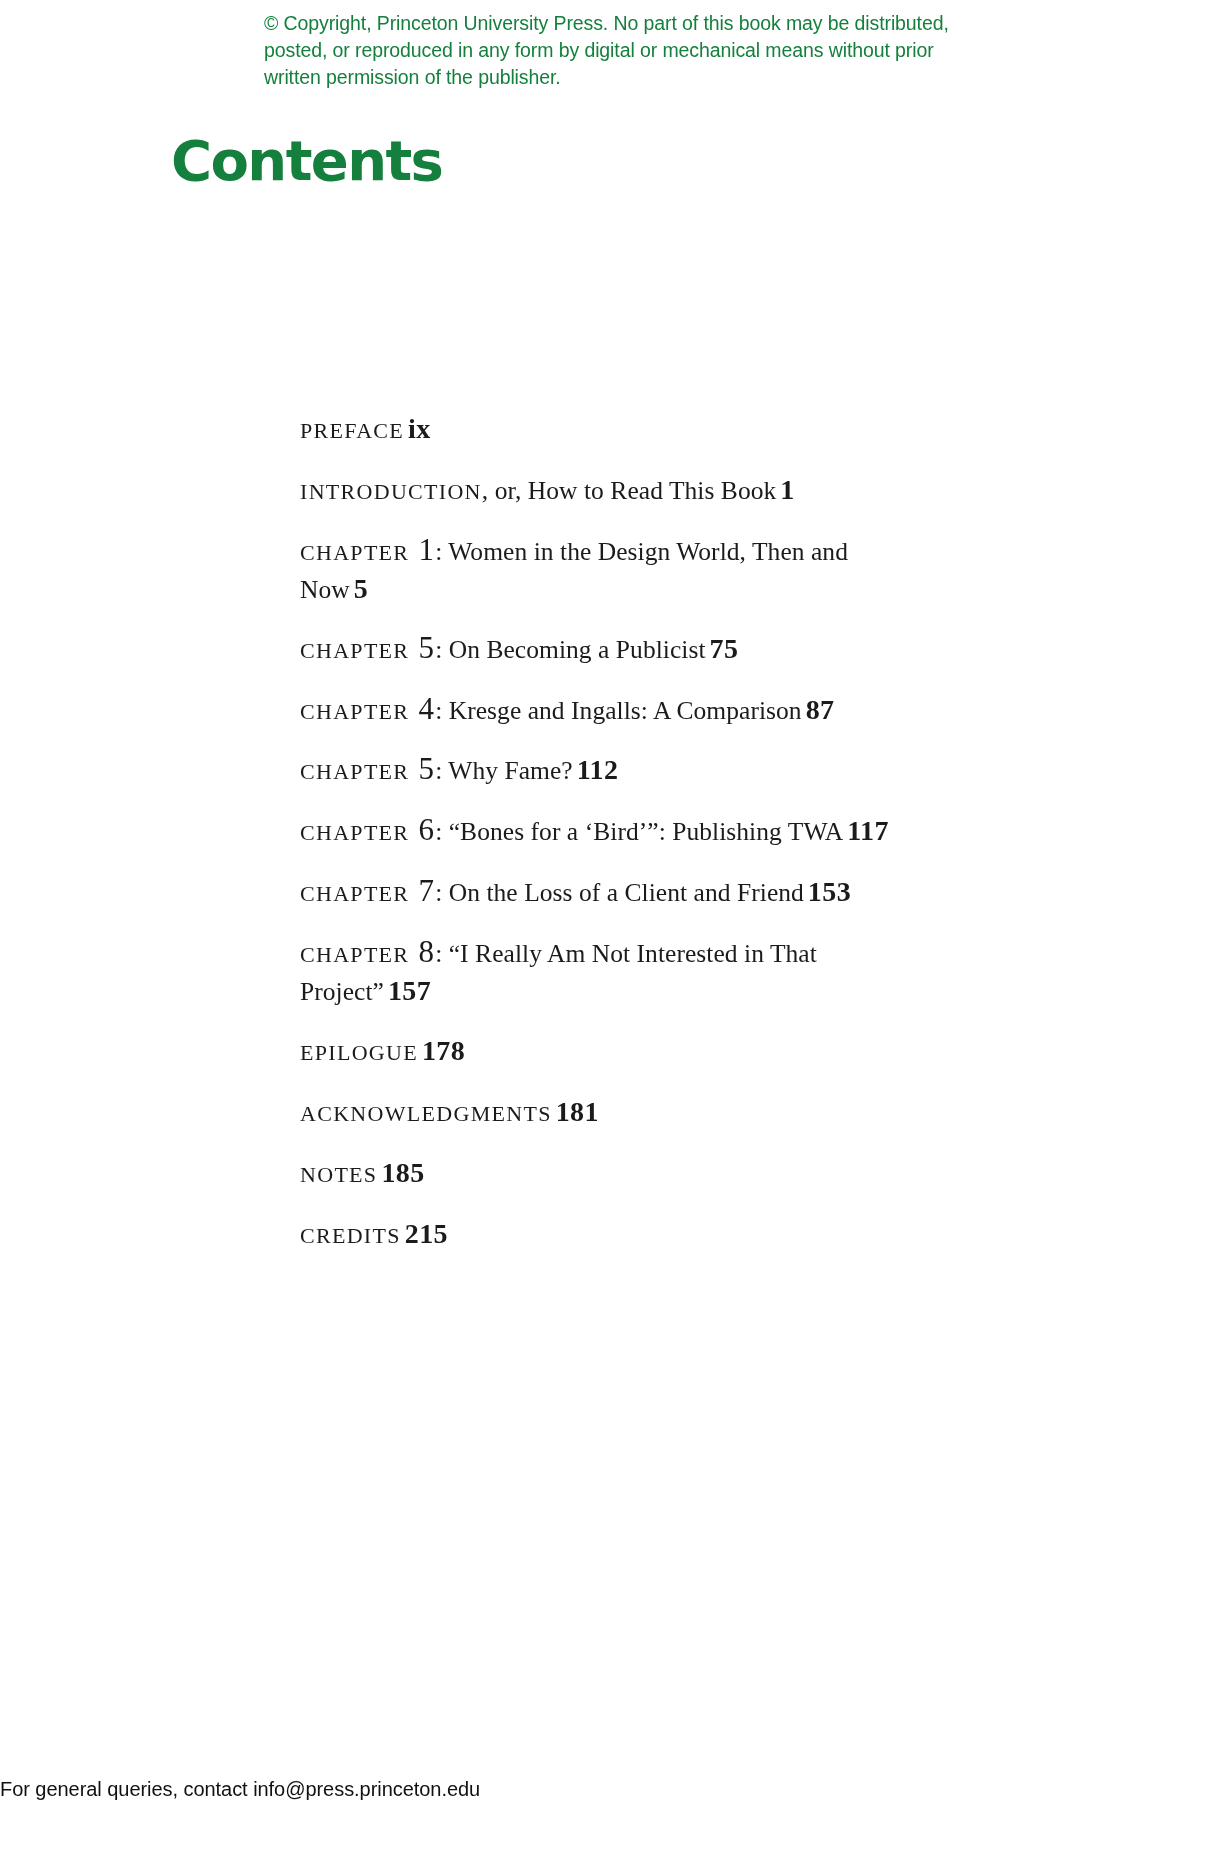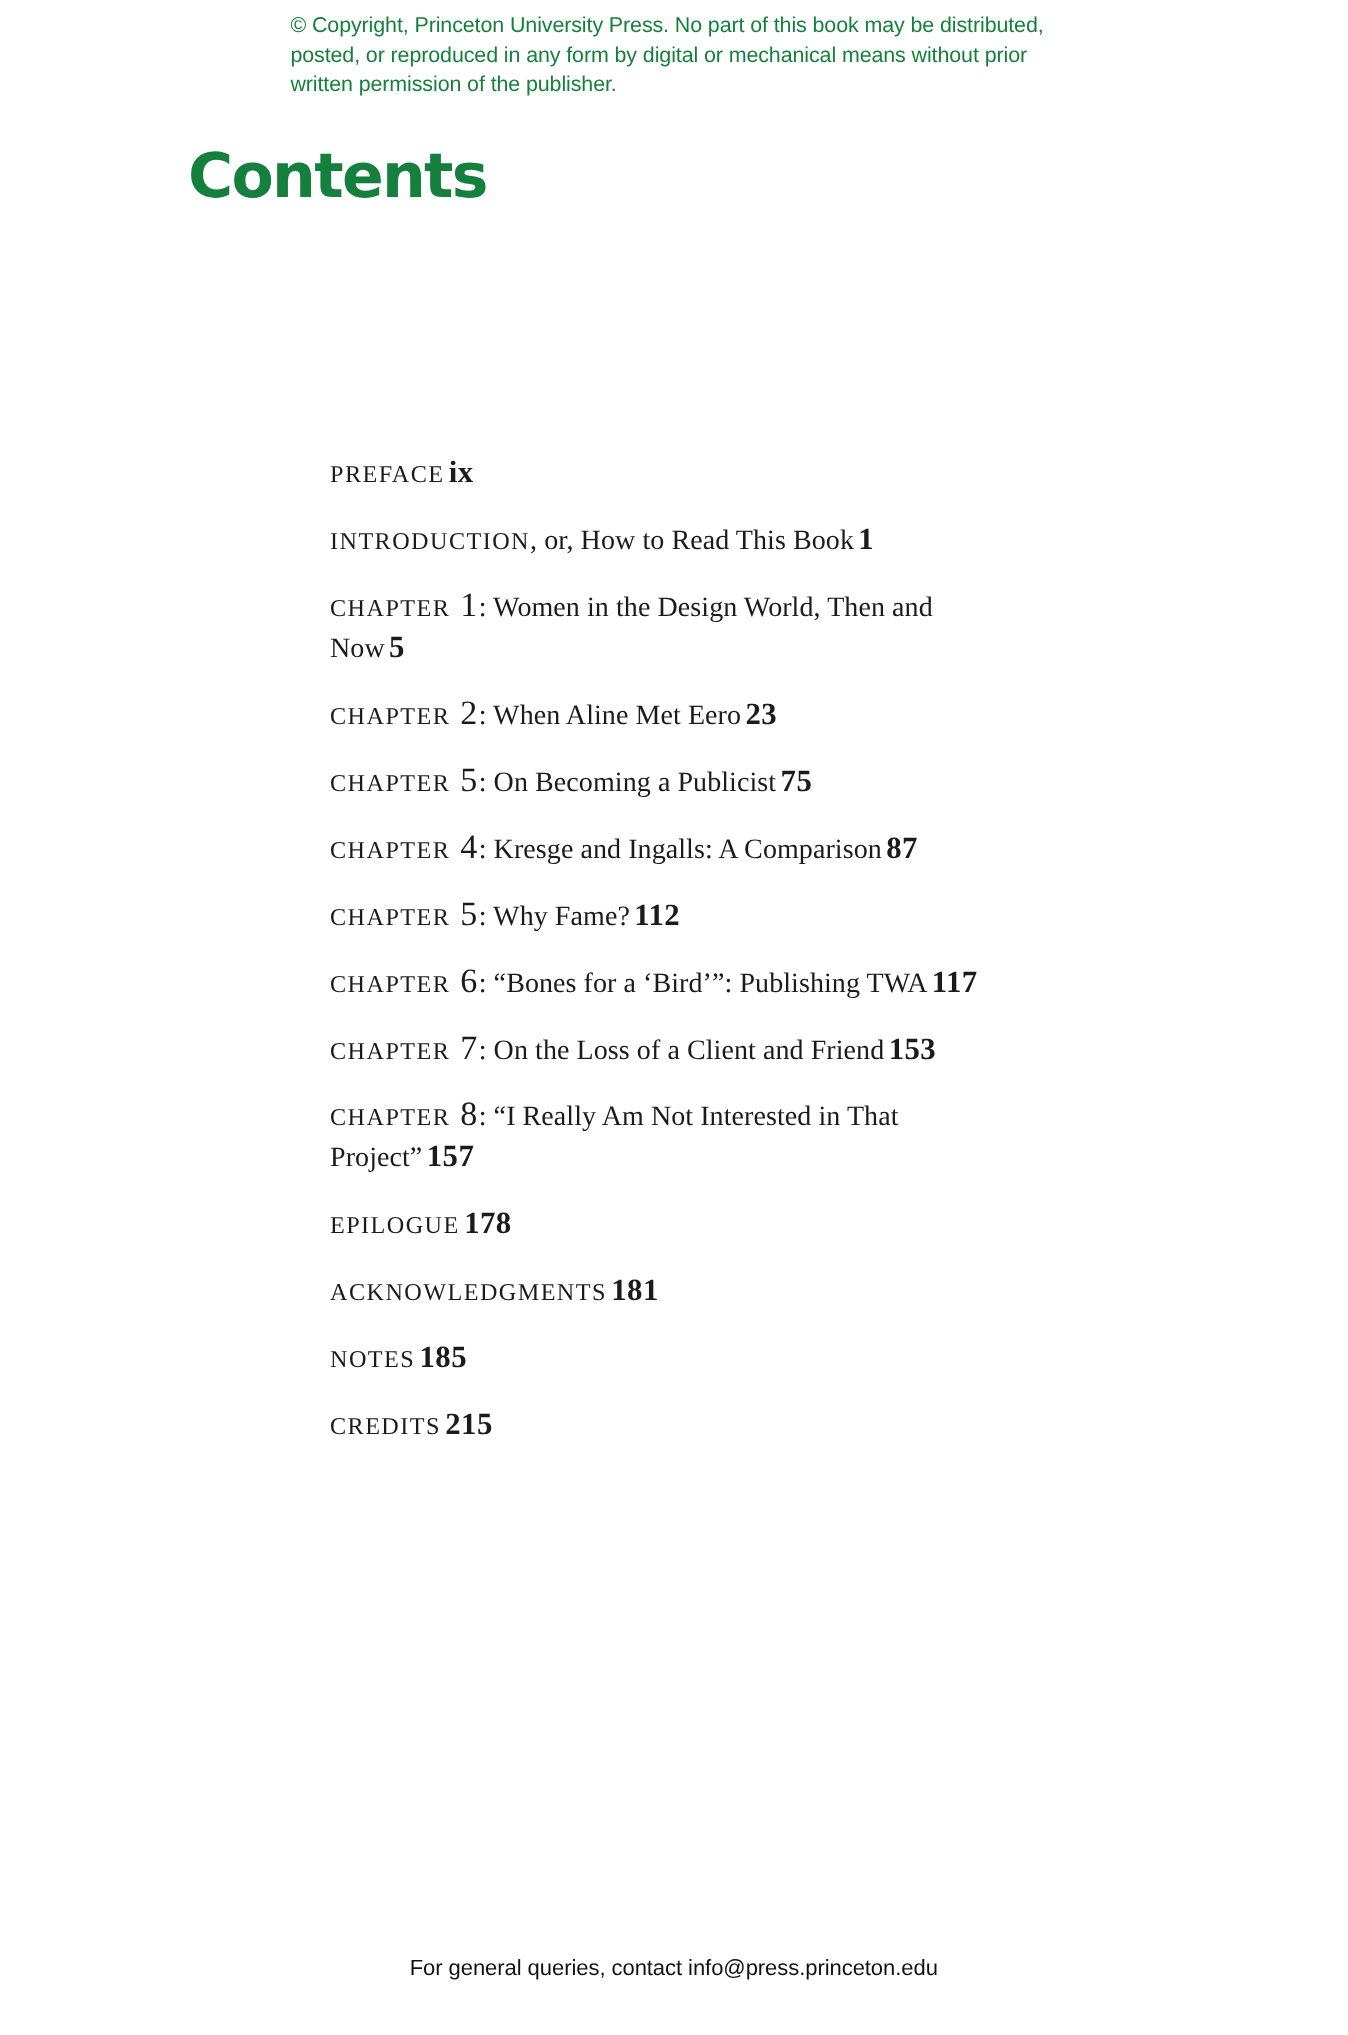--- a/index.html
+++ b/index.html
@@ -70,21 +70,21 @@
     margin-left: 4px;
     font-size: 28px;
     font-weight: bold;
   }
 
   .footer-note {
     position: absolute;
     left: 0;
     top: 1778px;
     width: 1225px;
-    text-align: center;
+    text-align: left;
     font-family: "Liberation Sans", sans-serif;
     font-size: 20px;
     color: #111111;
     letter-spacing: -0.05px;
   }
 </style>
 </head>
 <body>
 
 <div class="copyright-notice">© Copyright, Princeton University Press. No part of this book may be distributed, posted, or reproduced in any form by digital or mechanical means without prior written permission of the publisher.</div>
@@ -98,23 +98,20 @@
   </div>
 
   <div class="toc-entry">
     <span class="label">introduction</span><span class="title">, or, How to Read This Book</span><span class="page">1</span>
   </div>
 
   <div class="toc-entry">
     <span class="label">chapter 1</span><span class="title">: Women in the Design World, Then and Now</span><span class="page">5</span>
   </div>
 
-  <div class="toc-entry">
-    <span class="label">chapter 2</span><span class="title">: When Aline Met Eero</span><span class="page">23</span>
-  </div>
 
   <div class="toc-entry">
     <span class="label">chapter 5</span><span class="title">: On Becoming a Publicist</span><span class="page">75</span>
   </div>
 
   <div class="toc-entry">
     <span class="label">chapter 4</span><span class="title">: Kresge and Ingalls: A Comparison</span><span class="page">87</span>
   </div>
 
   <div class="toc-entry">

